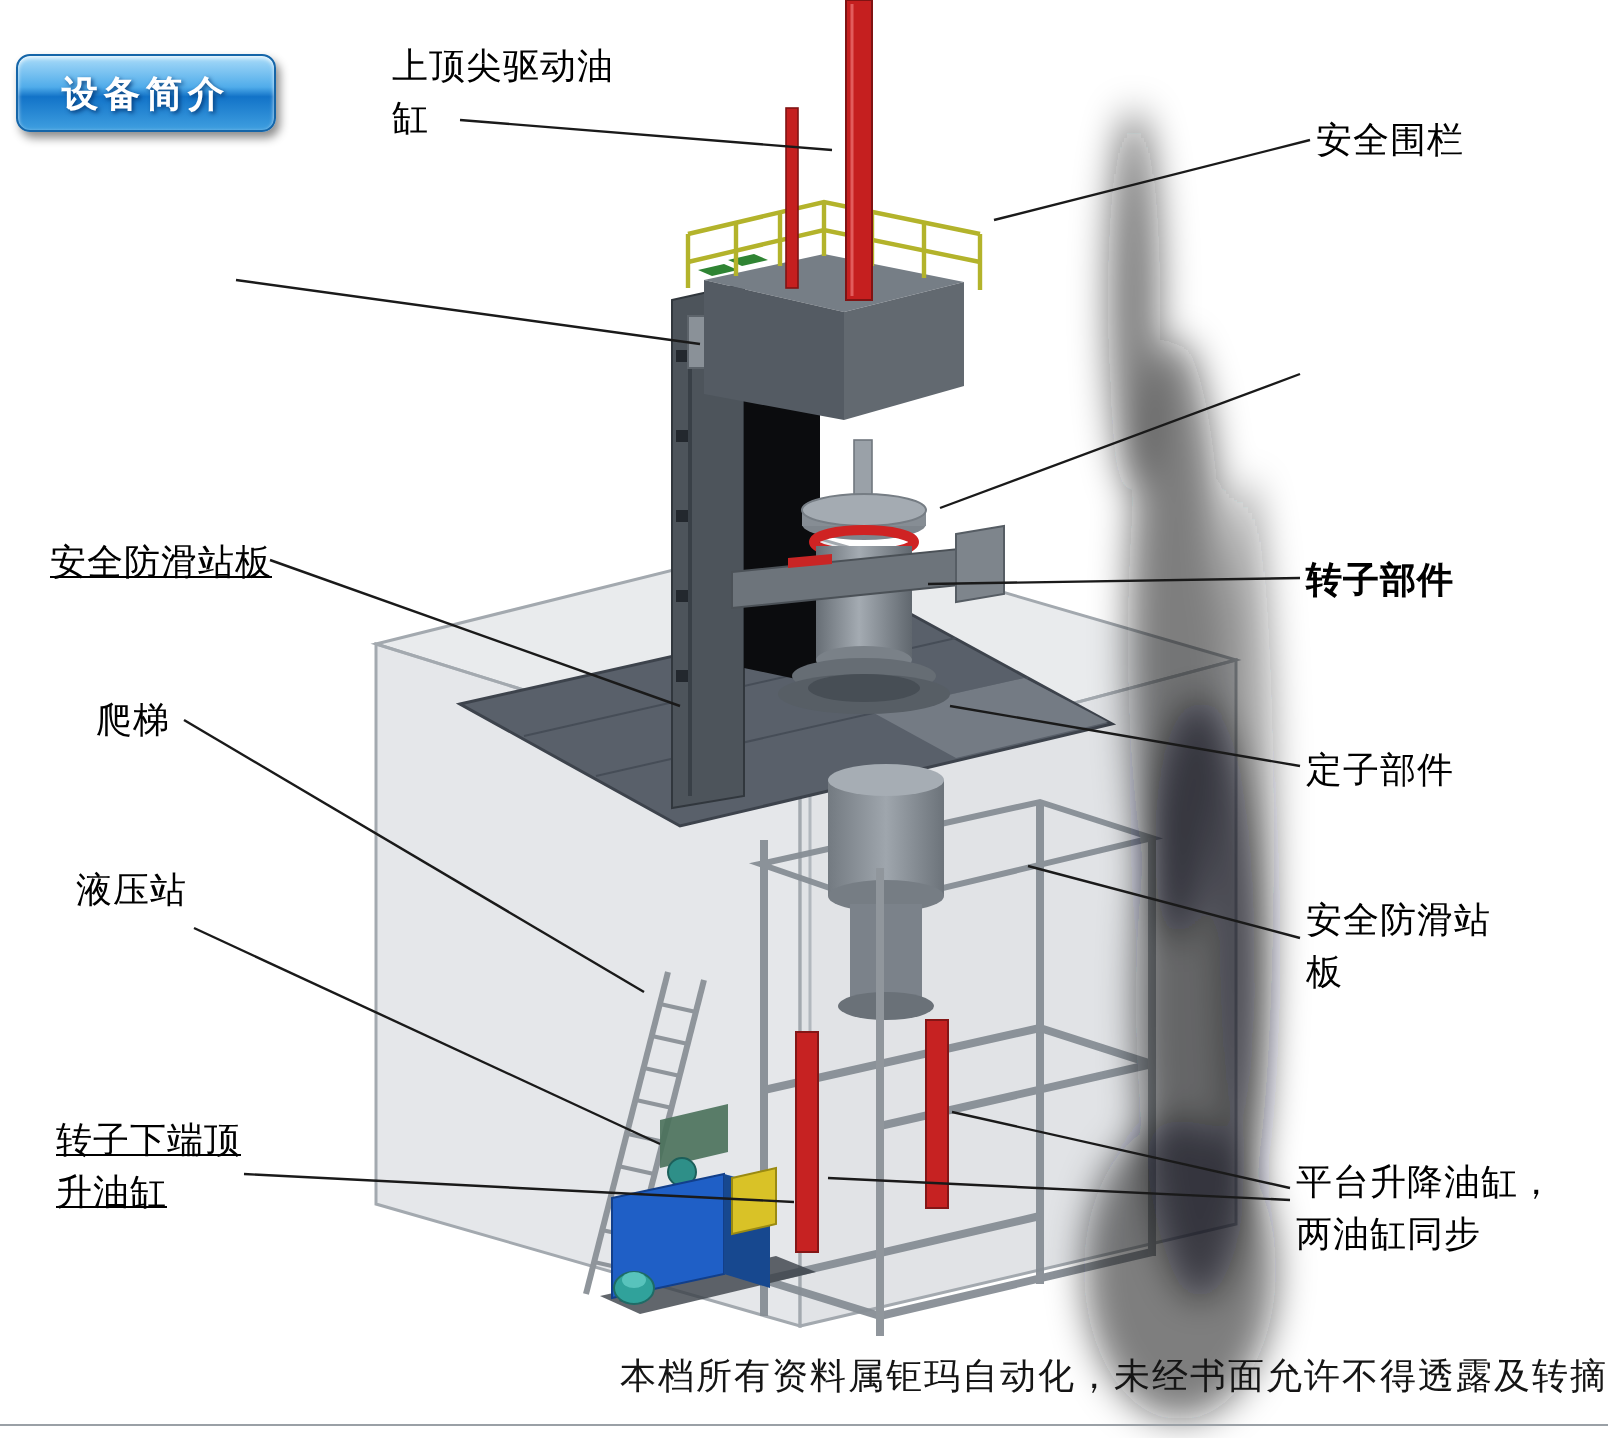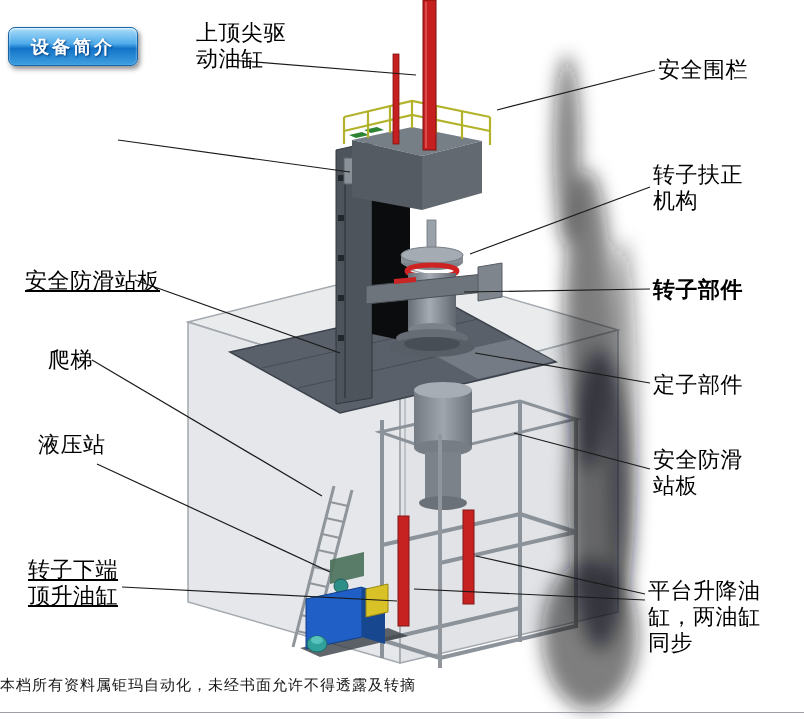--- a/index.html
+++ b/index.html
@@ -19,27 +19,27 @@
     background:linear-gradient(180deg,#aadcf9 0%,#50acea 42%,#1273c8 55%,#3f9fe0 100%);
     border:1px solid #1565a8;
     box-shadow:2px 3px 5px rgba(0,0,0,.45), inset 0 1px 2px rgba(255,255,255,.85);
     color:#fff; font-size:18px; font-weight:bold; letter-spacing:3px;
     display:flex; align-items:center; justify-content:center;
     text-shadow:1px 1px 2px rgba(0,50,110,.85);
   }
 
   .label {
     position:absolute;
-    font-size:22px; line-height:26px; color:#000;
+    font-size:18px; line-height:26px; color:#000;
     letter-spacing:0.5px;
   }
 
   .footer {
     position:absolute; left:0; top:676px; width:804px;
-    text-align:left; font-size:15px; color:#151515; letter-spacing:1px;
+    text-align:right; font-size:18px; color:#151515; letter-spacing:1px;
   }
   .bottom-rule {
     position:absolute; left:0; top:712px; width:804px; height:0;
     border-top:1.5px solid #9aa0a6;
   }
 </style>
 </head>
 <body>
 
 <div class="stage">
@@ -215,21 +215,20 @@
       <line x1="122" y1="587" x2="397" y2="601"></line>
       <line x1="645" y1="594" x2="476" y2="556"></line>
       <line x1="645" y1="600" x2="414" y2="589"></line>
     </g>
   </svg>
 
   <div class="badge">设备简介</div>
 
   <div class="label" style="left:196px; top:20px; width:112px;">上顶尖驱动油缸</div>
   <div class="label" style="left:658px; top:57px;">安全围栏</div>
-  <div class="label" style="left:653px; top:162px; width:95px;">转子扶正机构</div>
   <div class="label" style="left:25px; top:268px;text-decoration:underline;">安全防滑站板</div>
   <div class="label" style="left:653px; top:277px;font-weight:bold;">转子部件</div>
   <div class="label" style="left:48px; top:347px;">爬梯</div>
   <div class="label" style="left:653px; top:372px;">定子部件</div>
   <div class="label" style="left:38px; top:432px;">液压站</div>
   <div class="label" style="left:653px; top:447px; width:95px;">安全防滑站板</div>
   <div class="label" style="left:28px; top:557px; width:95px;text-decoration:underline;">转子下端顶升油缸</div>
   <div class="label" style="left:648px; top:578px; width:132px;">平台升降油缸，两油缸同步</div>
 
   <div class="footer">本档所有资料属钜玛自动化，未经书面允许不得透露及转摘</div>

